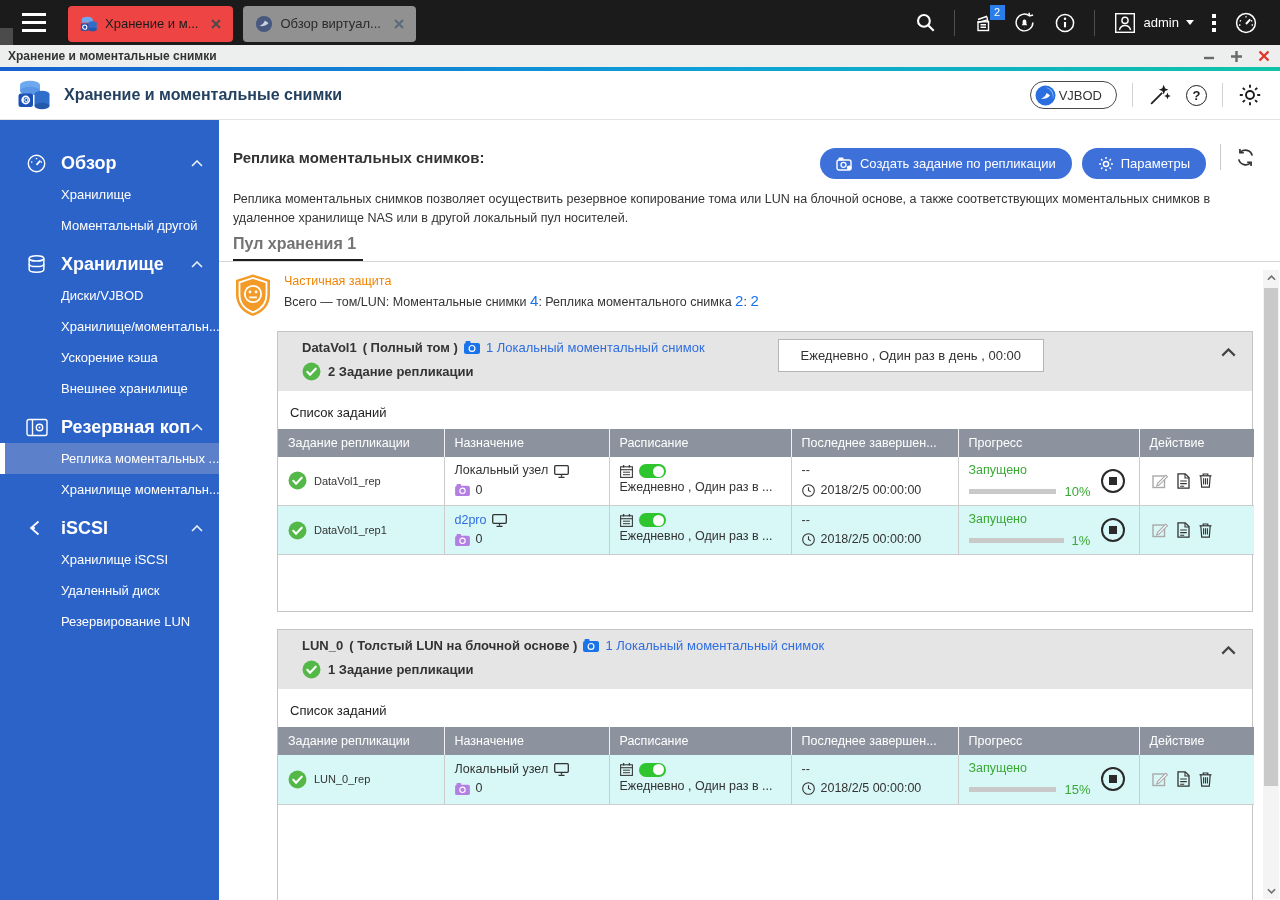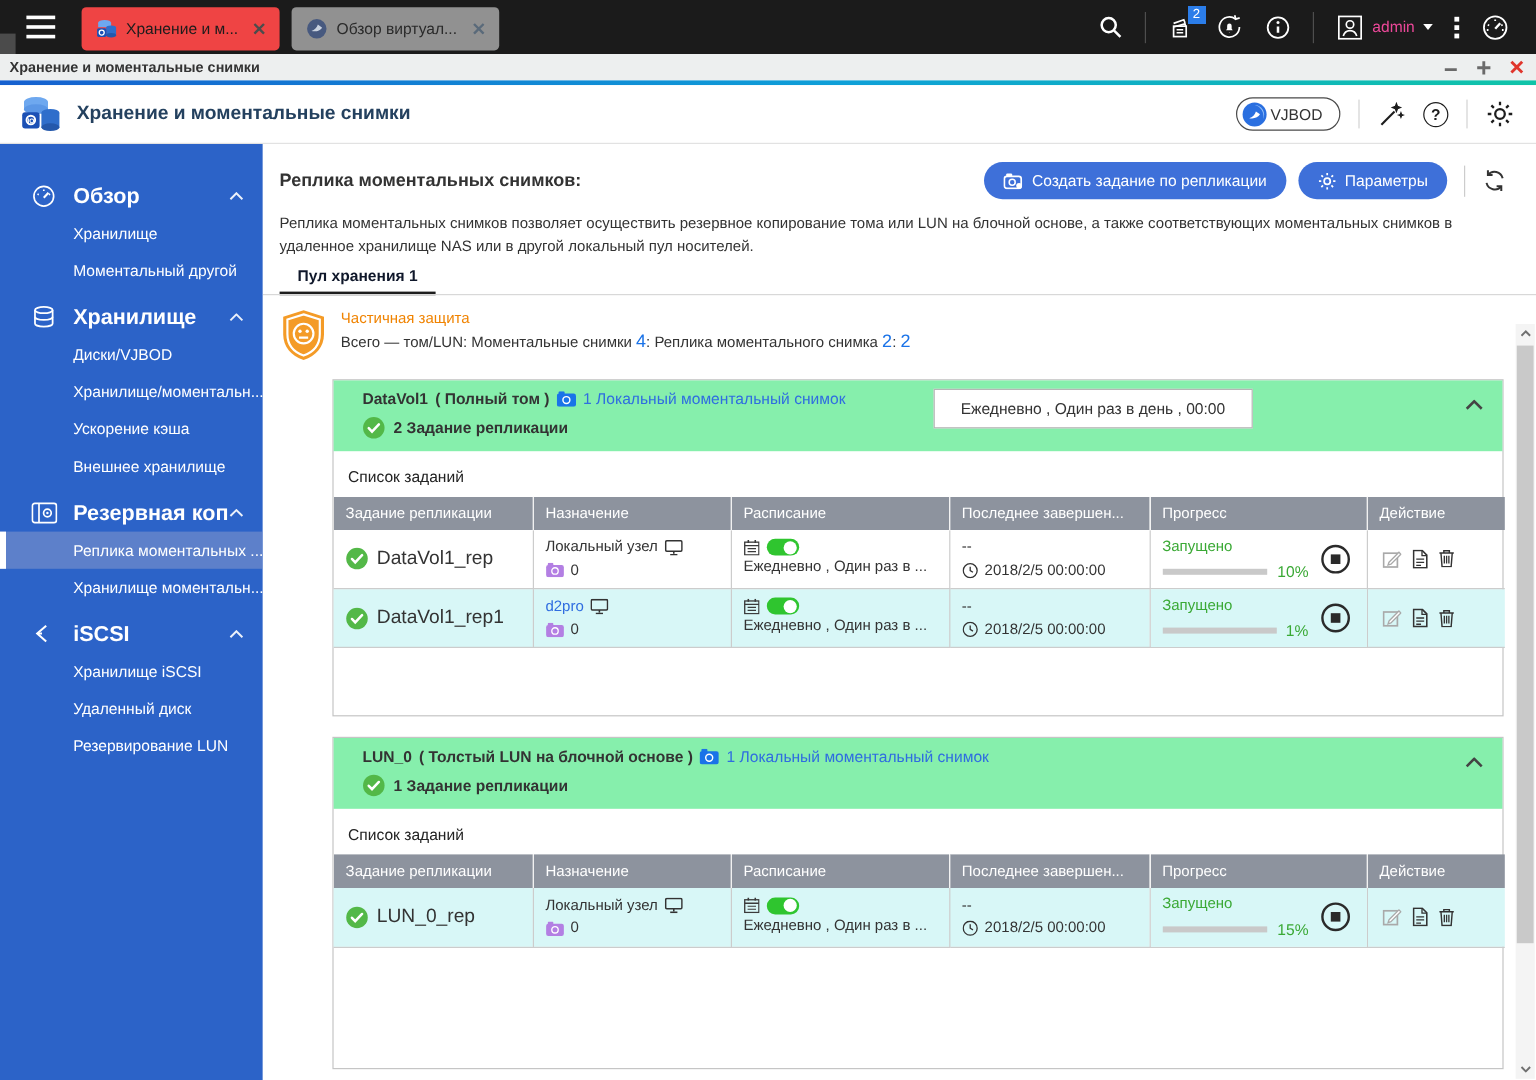--- a/index.html
+++ b/index.html
@@ -13,21 +13,21 @@
   .hamburger span { width:24px; height:3px; background:#fff; }
   .tab { height:36px; margin-top:2px; margin-right:10px; border-radius:4px; display:flex; align-items:center; gap:7px; padding:0 12px; font-size:13px; color:#1c1c1c; }
   .tab.first { margin-left:24px; }
   .tab.active { background:#ef4444; }
   .tab.inactive { background:#919191; color:#2a2a2a; }
   .tab .tab-close { color:#4c4c4c; font-weight:bold; margin-left:6px; display:inline-flex; }
   .topbar-right { margin-left:auto; display:flex; align-items:center; gap:18px; padding-right:22px; }
   .tb-divider { width:1px; height:26px; background:#4e4e4e; }
   .tb-ico { position:relative; display:inline-flex; align-items:center; cursor:pointer; }
   .badge { position:absolute; top:-7px; right:-10px; background:#2b7de9; color:#fff; font-size:11px; padding:0 4px; min-width:15px; height:15px; line-height:15px; text-align:center; }
-  .admin-wrap { display:flex; align-items:center; gap:7px; color:#ec4899; font-size:13px; cursor:pointer; }
+  .admin-wrap { display:flex; align-items:center; gap:7px; color:#ffffff; font-size:13px; cursor:pointer; }
   .caret-down { width:0; height:0; border-left:4px solid transparent; border-right:4px solid transparent; border-top:5px solid #fff; display:inline-block; }
   .kebab { display:flex; flex-direction:column; gap:3px; cursor:pointer; }
   .kebab i { width:4px; height:4px; background:#fff; display:block; }
 
   
   .titlebar { height:22px; background:#edefef; display:flex; align-items:center; padding:0 10px 0 8px; }
   .titlebar-text { font-size:12px; font-weight:bold; color:#333; }
   .win-controls { margin-left:auto; display:flex; align-items:center; gap:15px; }
   .win-btn { display:inline-flex; cursor:pointer; }
 
@@ -51,52 +51,52 @@
   .side-group .g-ico { width:22px; display:inline-flex; margin-right:13px; }
   .side-group .g-label { font-size:18px; font-weight:bold; flex:1; white-space:nowrap; overflow:hidden; }
   .side-group .g-chev { color:rgba(255,255,255,.9); display:inline-flex; }
   .side-item { display:flex; align-items:center; height:31px; padding-left:61px; color:#fff; font-size:13px; cursor:pointer; white-space:nowrap; }
   .side-item.selected { background:#5d80ca; border-left:5px solid #fff; padding-left:56px; }
 
   
   .main { flex:1; position:relative; background:#fff; overflow:hidden; }
   .main-head { display:flex; align-items:center; padding:15px 24px 0 14px; gap:10px; }
   .main-title { font-size:15px; font-weight:bold; color:#333; flex:1; }
-  .btn-blue { display:flex; align-items:center; gap:7px; background:#3e70d9; color:#fff; border:none; border-radius:16px; height:31px; padding:0 16px; font-size:13px; cursor:pointer; font-family:inherit; }
+  .btn-blue { display:flex; align-items:center; gap:7px; background:#3e70d9; color:#fff; border:none; border-radius:16px; height:31px; padding:0 16px; font-size:13px; cursor:pointer; font-family:inherit;margin-top:13px; }
   .mh-divider { width:1px; height:26px; background:#ccc; margin:0 4px; }
   .refresh-ico { display:inline-flex; cursor:pointer; }
   .desc { margin:11px 26px 0 14px; font-size:12.5px; color:#333; line-height:1.5; }
-  .pool-tab { margin:7px 0 0 14px; width:130px; text-align:center; font-weight:bold; font-size:13px; color:#0f172a; padding-bottom:6px; border-bottom:3px solid #1d1d1d; cursor:pointer; }
+  .pool-tab { margin:7px 0 0 14px; width:130px; font-weight:bold; font-size:16px; color:#737373; padding-bottom:6px; border-bottom:3px solid #1d1d1d; cursor:pointer; }
   .hrline { border-bottom:1px solid #d8d8d8; margin-top:-1px; }
 
   .protect { display:flex; gap:11px; margin:11px 0 0 14px; align-items:flex-start; }
   .protect-status { color:#f08300; font-size:12.5px; margin-top:1px; }
   .protect-line2 { font-size:12.5px; color:#333; margin-top:4px; }
   .protect-line2 .num { color:#1a73e8; font-size:15px; }
 
   .panels { margin:10px 0 0 58px; width:976px; }
   .panel { border:1px solid #c5c5c5; background:#fff; margin-bottom:17px; }
-  .panel-head { background:#86efac; padding:8px 24px 10px; position:relative; }
+  .panel-head { background:#e5e5e5; padding:8px 24px 10px; position:relative; }
   .p-line1 { display:flex; align-items:center; gap:6px; font-size:13px; }
   .p-name { font-weight:bold; color:#333; }
   .p-type { font-weight:bold; color:#333; }
   .p-link { color:#2f6de0; cursor:pointer; }
   .p-line2 { display:flex; align-items:center; gap:7px; margin-top:7px; font-size:13px; font-weight:bold; color:#333; }
   .sched-box { position:absolute; right:208px; top:7px; background:#fff; border:1px solid #b5b5b5; padding:8px 22px; font-size:13px; color:#333; cursor:pointer; }
   .collapse-btn { position:absolute; right:16px; top:16px; color:#444; cursor:pointer; display:inline-flex; }
   .list-label { padding:14px 12px 9px; font-size:13px; color:#222; }
 
   table.jobtable { width:100%; border-collapse:collapse; font-size:12.5px; color:#333; table-layout:fixed; }
   .jobtable th { background:#8d939e; color:#fff; font-weight:normal; text-align:left; padding:0 10px; height:28px; border-right:1px solid #f1f1f1; white-space:nowrap; overflow:hidden; }
   .jobtable th:last-child { border-right:none; }
   .jobtable td { border:1px solid #ccc; border-top:none; padding:4px 10px; height:49px; vertical-align:middle; }
   .jobtable td:first-child { border-left:none; }
   .jobtable td:last-child { border-right:none; }
   tr.hl td { background:#d8f7f7; }
-  .jobcell { display:flex; align-items:center; gap:7px; font-size:16px; }
+  .jobcell { display:flex; align-items:center; gap:7px; font-size:11px; }
   .cell-line { display:flex; align-items:center; gap:6px; line-height:1.55; }
   .snapcount { color:#333; }
   .link-blue { color:#2f6de0; cursor:pointer; }
   .toggle { width:27px; height:14px; border-radius:8px; background:#2fc52f; position:relative; display:inline-block; cursor:pointer; }
   .toggle::after { content:""; position:absolute; right:1.5px; top:1.5px; width:11px; height:11px; border-radius:50%; background:#fff; }
   .progress-cell { position:relative; padding-right:48px !important; }
   .status-txt { color:#3aa935; font-size:12.5px; }
   .bar-row { display:flex; align-items:center; gap:8px; margin-top:7px; }
   .bar-track { width:95px; height:5px; background:#c9c9c9; }
   .bar-fill { height:5px; background:#52b848; width:0; }

